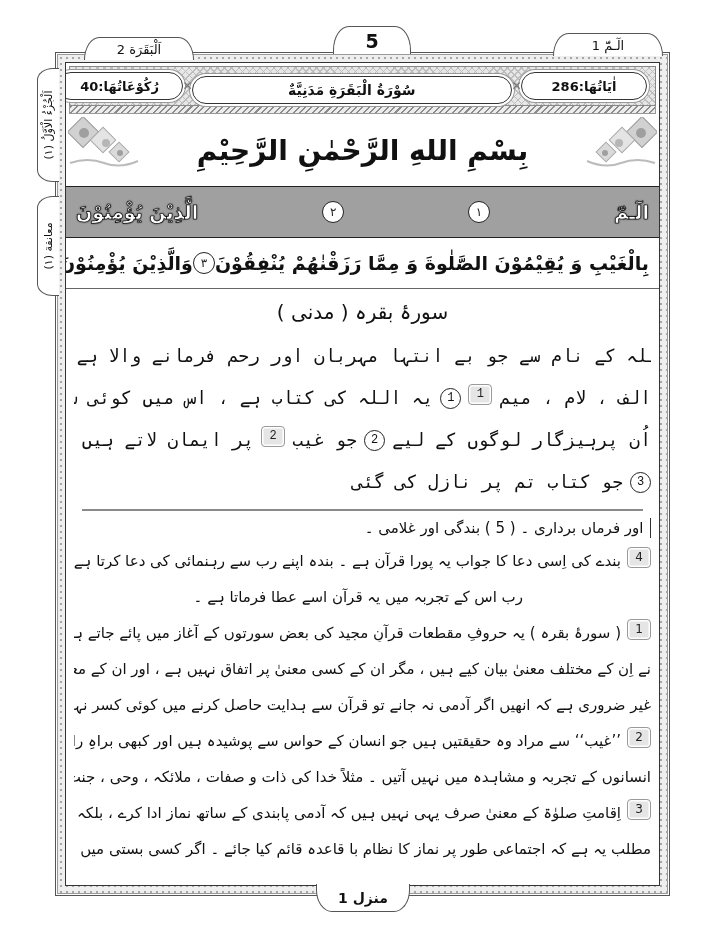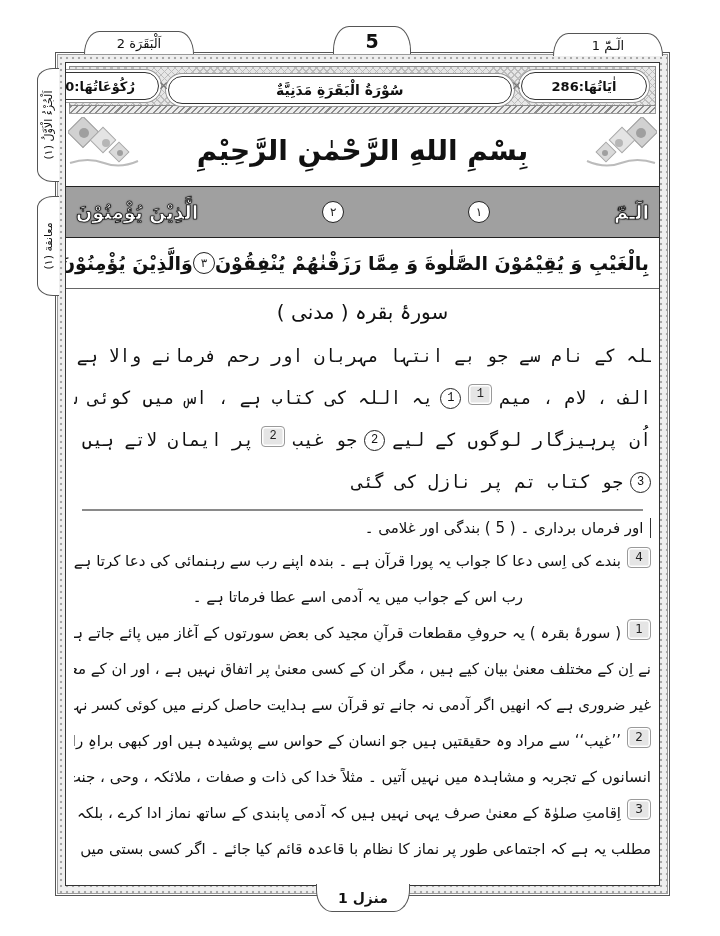--- a/index.html
+++ b/index.html
@@ -3,21 +3,21 @@
 <meta charset="utf-8">
 <style>
   html,body{margin:0;padding:0;background:#fff;}
   .page{position:relative;width:720px;height:936px;background:#fff;overflow:hidden;
         font-family:"DejaVu Sans",sans-serif;color:#111;}
 
   
   .tab-top{position:absolute;background:#fff;border:1.5px solid #555;border-bottom:none;
            border-radius:16px 16px 0 0 / 24px 24px 0 0;display:flex;align-items:center;
            justify-content:center;font-size:13px;z-index:6;}
-  #tab-left{left:84px;top:31px;width:108px;height:22px;}
+  #tab-left{left:84px;top:37px;width:108px;height:22px;}
   #tab-center{left:333px;top:26px;width:76px;height:27px;font-size:19px;font-weight:bold;}
   #tab-right{left:553px;top:33px;width:108px;height:22px;}
   .tab-bottom{position:absolute;left:316px;top:884px;width:92px;height:27px;background:#fff;
            border:1.5px solid #555;border-top:none;border-radius:0 0 16px 16px / 0 0 22px 22px;
            display:flex;align-items:center;justify-content:center;font-size:14px;font-weight:bold;z-index:6;}
 
   
   .side-tab{position:absolute;background:#fff;border:1.5px solid #555;border-bottom:none;
            border-radius:12px 12px 0 0 / 16px 16px 0 0;display:flex;align-items:center;
            justify-content:center;font-size:11px;transform:rotate(-90deg);z-index:6;white-space:nowrap;}
@@ -33,21 +33,21 @@
   
   .header-bar{height:38px;margin:3px 3px 0 3px;border:1px solid #888;display:flex;align-items:center;
       justify-content:space-between;padding:0 8px;
       background-color:#e7e7e7;
       background-image:repeating-linear-gradient(45deg,#bdbdbd 0 1px,transparent 1px 5px),
                        repeating-linear-gradient(-45deg,#bdbdbd 0 1px,transparent 1px 5px);}
   .cartouche{background:#fff;border:1.2px solid #333;border-radius:14px/50%;height:26px;
       display:flex;align-items:center;justify-content:center;font-weight:bold;font-size:13px;
       box-shadow:0 0 0 2px #fff,0 0 0 3px #999;}
   .cart-small{min-width:108px;padding:0 8px;}
-  .cart-wide{min-width:290px;padding:0 26px;font-size:14px;margin-top:8px;}
+  .cart-wide{min-width:290px;padding:0 14px;font-size:14px;margin-top:8px;}
   .diamond{font-size:11px;color:#777;transform:scale(1.1);}
 
   .hatch{height:7px;margin:0 3px;border:1px solid #999;border-top:none;
       background:repeating-linear-gradient(135deg,#8c8c8c 0 1.5px,#ededed 1.5px 4.5px);}
 
   
   .bismillah-band{position:relative;height:72px;display:flex;align-items:center;justify-content:center;}
   .bismillah-text{font-size:28px;font-weight:bold;direction:rtl;}
   .corner{position:absolute;top:3px;width:84px;height:52px;opacity:.85;}
   .corner.left{left:2px;}
@@ -175,21 +175,21 @@
       <div class="footnotes">
         <div class="f-line cont">
           <span class="vbar"></span>
           <span class="ft">اور فرماں برداری ۔ ( 5 ) بندگی اور غلامی ۔</span>
         </div>
         <div class="f-line">
           <span class="fn-box">4</span>
           <span class="ft">بندے کی اِسی دعا کا جواب یہ پورا قرآن ہے ۔ بندہ اپنے رب سے رہنمائی کی دعا کرتا ہے ، اور</span>
         </div>
         <div class="f-line indent">
-          <span class="ft">رب اس کے جواب میں یہ آدمی اسے عطا فرماتا ہے ۔</span>
+          <span class="ft">رب اس کے تجربہ میں یہ قرآن اسے عطا فرماتا ہے ۔</span>
         </div>
         <div class="f-line">
           <span class="fn-box">1</span>
           <span class="ft">( سورۂ بقرہ ) یہ حروفِ مقطعات قرآنِ مجید کی بعض سورتوں کے آغاز میں پائے جاتے ہیں ۔ مفسرین</span>
         </div>
         <div class="f-line">
           <span class="ft">نے اِن کے مختلف معنیٰ بیان کیے ہیں ، مگر ان کے کسی معنیٰ پر اتفاق نہیں ہے ، اور ان کے معنیٰ کا جاننا اس لیے</span>
         </div>
         <div class="f-line">
           <span class="ft">غیر ضروری ہے کہ انھیں اگر آدمی نہ جانے تو قرآن سے ہدایت حاصل کرنے میں کوئی کسر نہیں رہ جاتی ۔</span>

